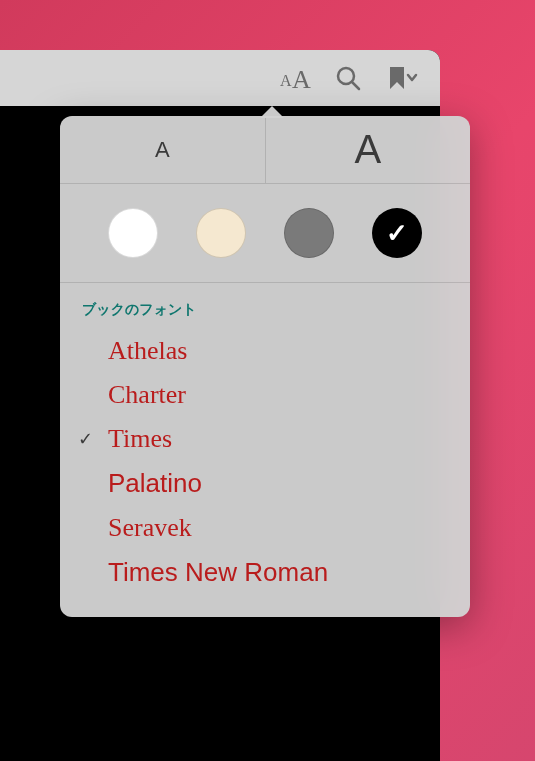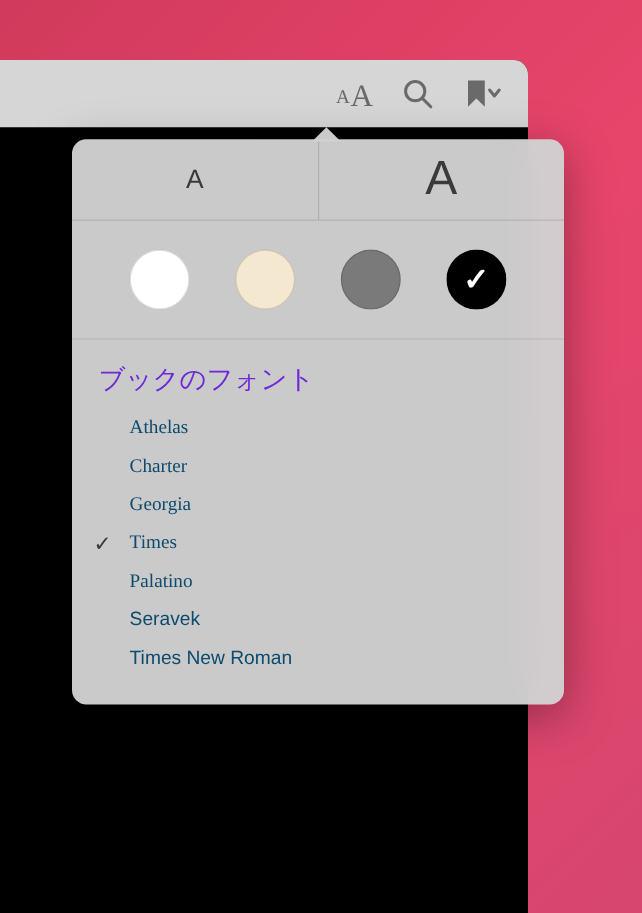--- a/index.html
+++ b/index.html
@@ -122,51 +122,52 @@
     }
     .checkmark-white {
       color: #fff;
       font-size: 26px;
       font-weight: bold;
     }
     .font-section {
       padding: 18px 0 22px 0;
     }
     .font-header {
-      color: #6d28d9;
-      font-size: 22px;
+      color: #0f766e;
+      font-size: 14px;
       padding: 0 0 10px 22px;
+      font-weight: bold;
     }
     .font-list {
       list-style: none;
     }
     .font-item {
       display: flex;
       align-items: center;
       padding: 7px 0 7px 48px;
       cursor: pointer;
       position: relative;
     }
     .font-item .check {
       position: absolute;
       left: 18px;
       font-size: 18px;
       color: #3a3a3a;
     }
     .font-name {
-      font-size: 16px;
-      color: #0c4a6e;
+      font-size: 26px;
+      color: #b91c1c;
     }
     .font-athelas { font-family: Georgia, serif; }
     .font-charter { font-family: Liberation Serif, serif; }
     .font-georgia { font-family: Georgia, serif; }
     .font-iowan { font-family: Georgia, serif; }
-    .font-palatino { font-family: Liberation Serif, serif; }
+    .font-palatino { font-family: Liberation Sans, sans-serif; }
     .font-sanfrancisco { font-family: -apple-system, sans-serif; }
-    .font-seravek { font-family: Liberation Sans, sans-serif; font-weight: 500; }
+    .font-seravek { font-family: Liberation Serif, serif; font-weight: 500; }
     .font-tnr { font-family: Liberation Sans, sans-serif; }
   </style>
 </head>
 <body>
 
 <div class="window-frame"></div>
 
 <div class="toolbar">
   <div class="toolbar-icon font-size-icon">
     <svg viewBox="0 0 36 28" width="36" height="28">
@@ -210,23 +211,20 @@
   <div class="font-section">
     <div class="font-header">ブックのフォント</div>
     <ul class="font-list">
       <li class="font-item">
         <span class="font-name font-athelas">Athelas</span>
       </li>
       <li class="font-item">
         <span class="font-name font-charter">Charter</span>
       </li>
       <li class="font-item">
-        <span class="font-name font-georgia">Georgia</span>
-      </li>
-      <li class="font-item">
         <span class="check">✓</span>
         <span class="font-name font-iowan">Times</span>
       </li>
       <li class="font-item">
         <span class="font-name font-palatino">Palatino</span>
       </li>
       <li class="font-item">
         <span class="font-name font-seravek">Seravek</span>
       </li>
       <li class="font-item">

